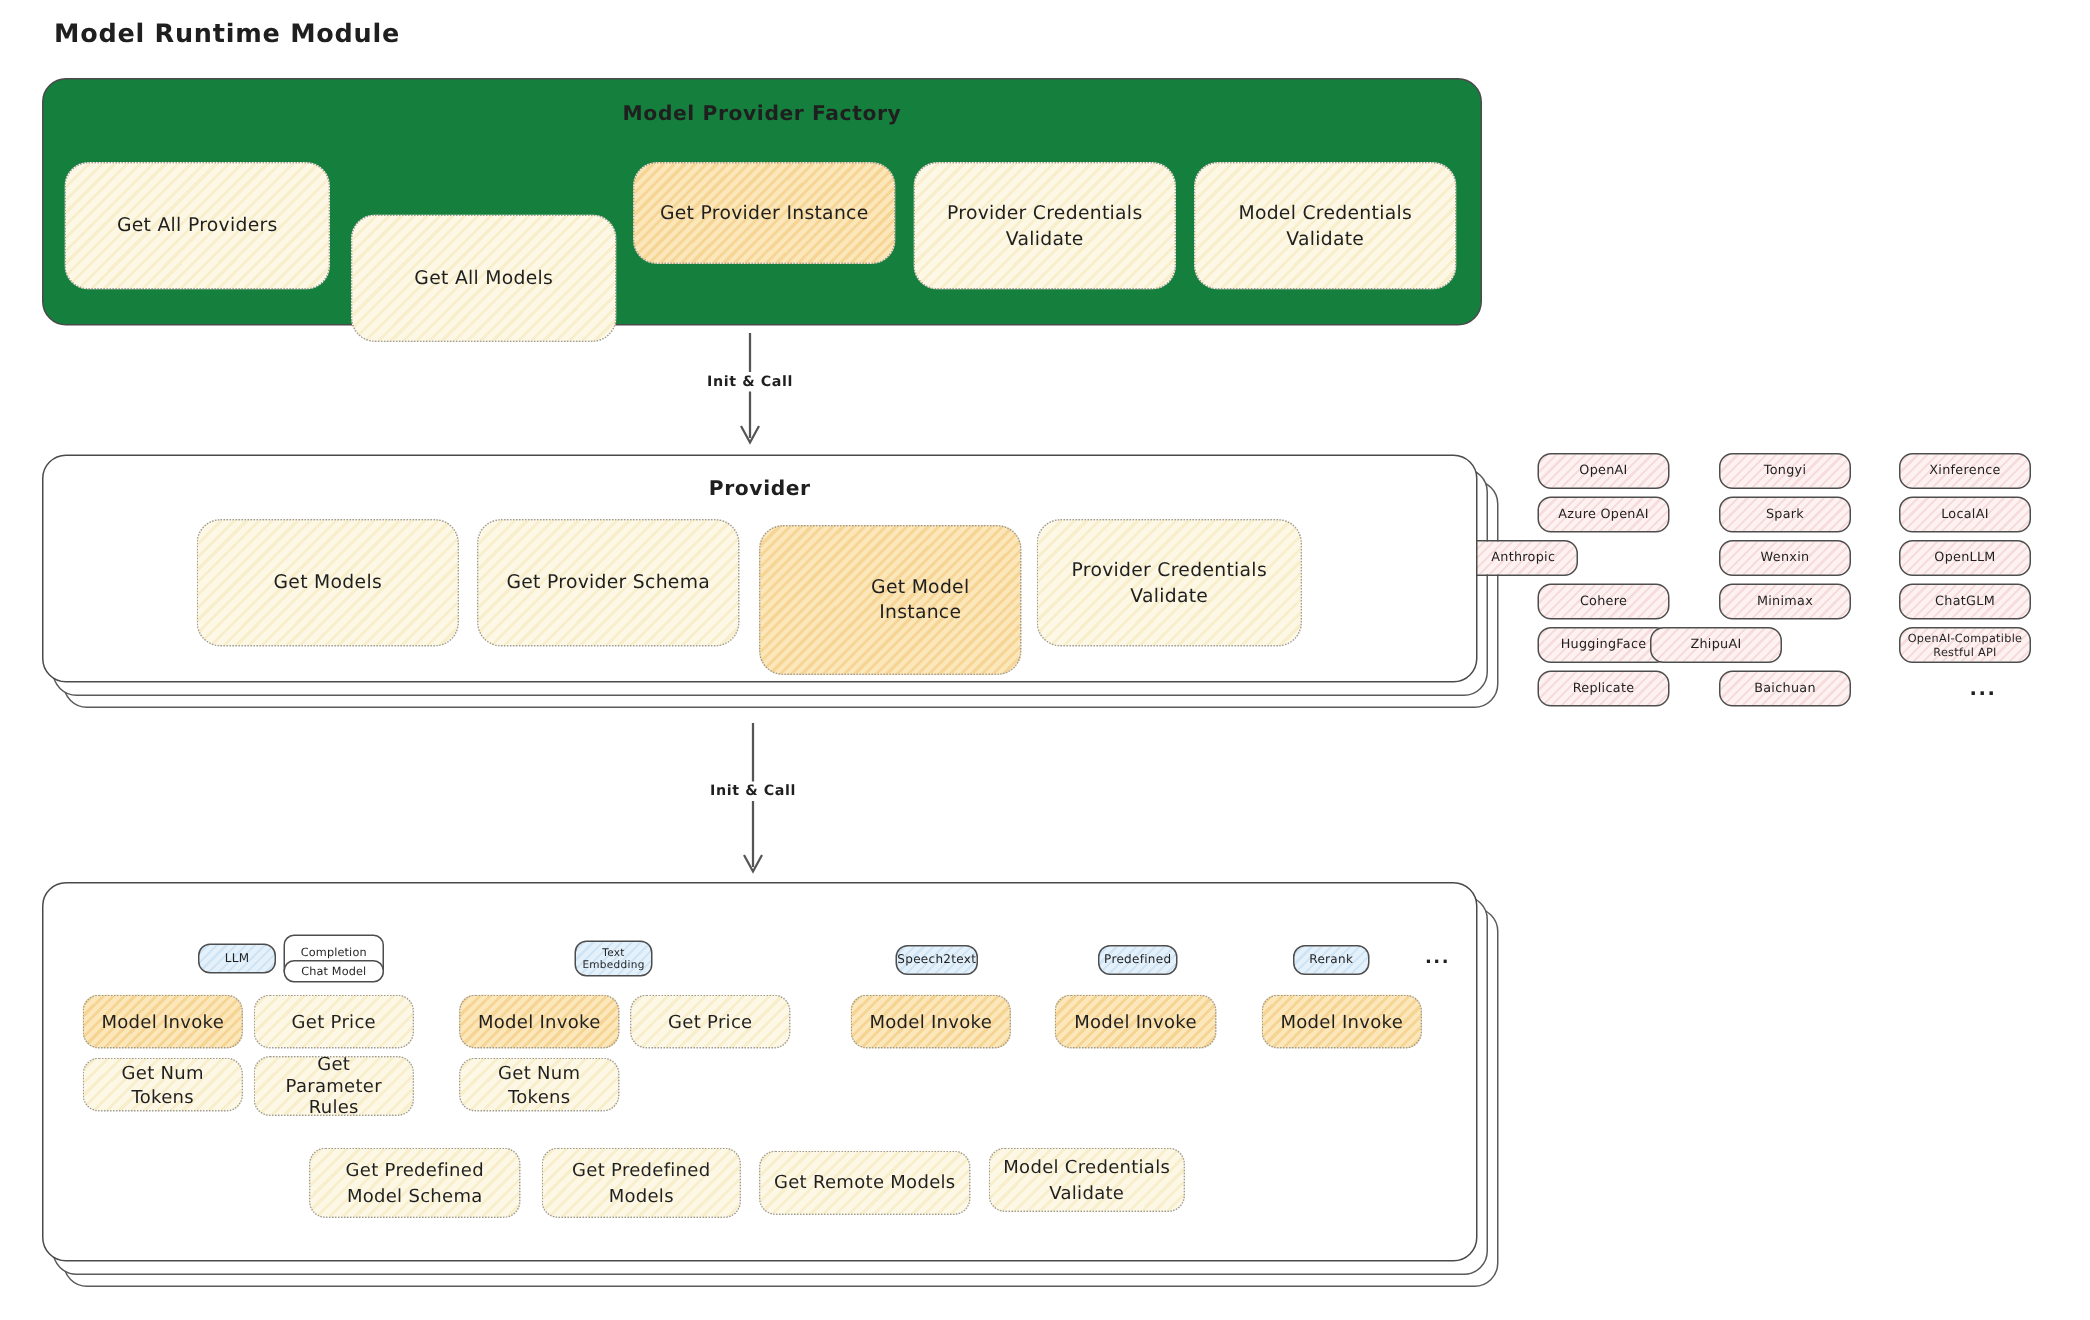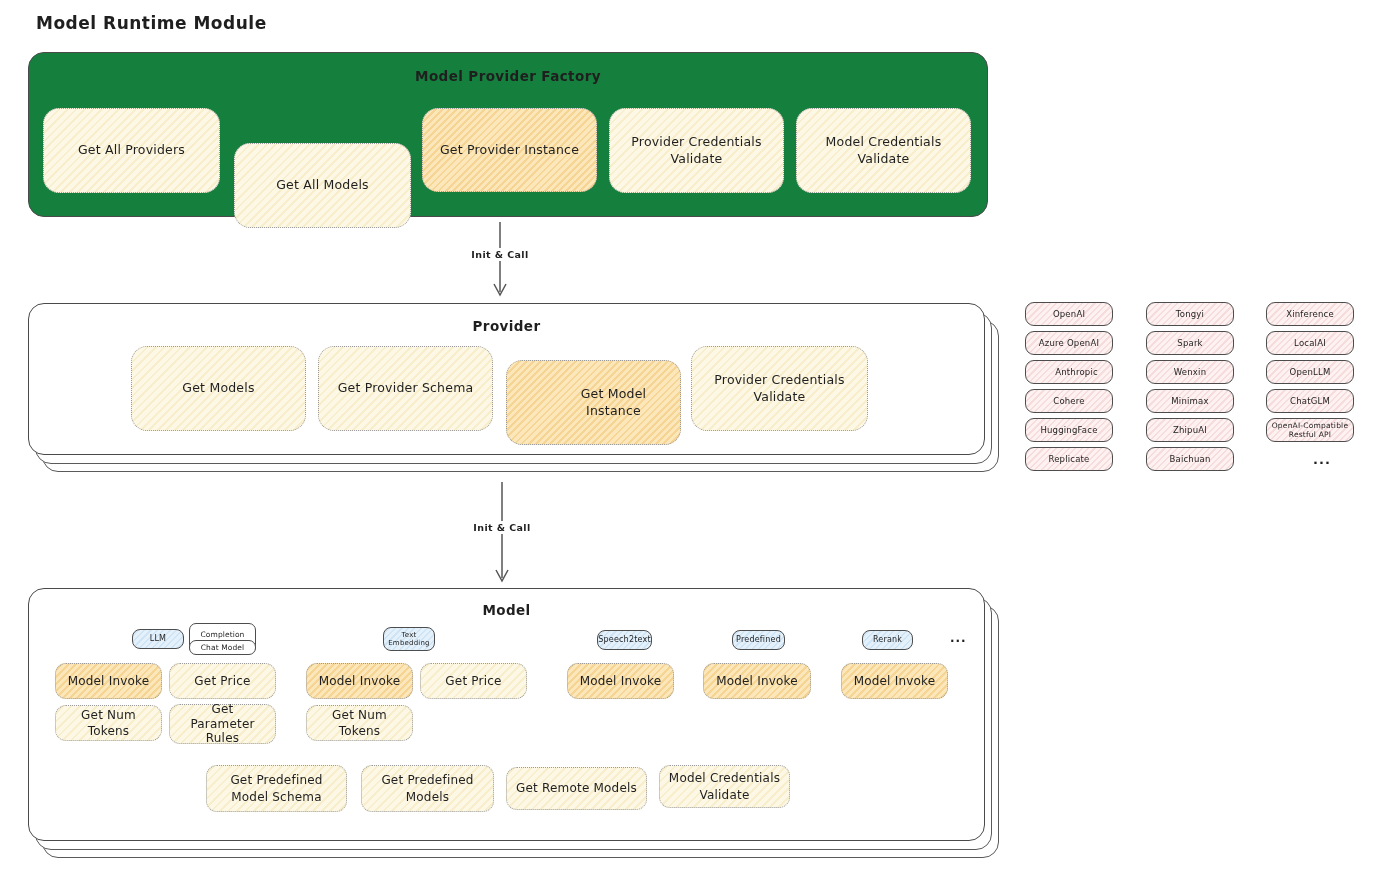--- a/index.html
+++ b/index.html
@@ -86,82 +86,81 @@
 </style>
 </head>
 <body>
 
 <div class="page-title" style="left:36px; top:13px;">Model Runtime Module</div>
 
 <div class="bigbox" style="left:28px; top:52px; width:960px; height:165px;">
   <div class="boxtitle" style="top:15px;">Model Provider Factory</div>
   <div class="ybtn" style="left:14px;  top:55px; width:177px; height:85px;">Get All Providers</div>
   <div class="ybtn" style="left:205px; top:55px; width:177px; height:85px;margin-top:35px;">Get All Models</div>
-  <div class="ybtn hl" style="left:393px; top:55px; width:175px; height:84px;">Get Provider Instance</div>
+  <div class="ybtn hl" style="left:393px; top:55px; width:175px; height:68px;">Get Provider Instance</div>
   <div class="ybtn" style="left:580px; top:55px; width:175px; height:85px;">Provider Credentials Validate</div>
   <div class="ybtn" style="left:767px; top:55px; width:175px; height:85px;">Model Credentials Validate</div>
 </div>
 
 <div class="arrow" style="left:485px; top:222px; width:30px; height:76px;">
   <svg width="30" height="76" viewBox="0 0 30 76">
     <line x1="15" y1="0" x2="15" y2="70" stroke="#555" stroke-width="1.5"></line>
     <polyline points="9,62 15,73 21,62" fill="none" stroke="#555" stroke-width="1.5"></polyline>
   </svg>
   <div class="arrow-label" style="top:26px;">Init &amp; Call</div>
 </div>
 
 <div class="stack" style="left:28px; top:303px; width:957px; height:152px;">
   <div class="layer l3"></div>
   <div class="layer l2"></div>
   <div class="front">
     <div class="boxtitle" style="top:14px;">Provider</div>
     <div class="ybtn" style="left:102px; top:42px; width:175px; height:85px;">Get Models</div>
     <div class="ybtn" style="left:289px; top:42px; width:175px; height:85px;">Get Provider Schema</div>
-    <div class="ybtn hl" style="left:477px; top:56px; width:175px; height:85px;padding-left:48px;">Get Model Instance</div>
+    <div class="ybtn hl" style="left:477px; top:46px; width:175px; height:100px;padding-left:48px;">Get Model Instance</div>
     <div class="ybtn" style="left:662px; top:42px; width:177px; height:85px;">Provider Credentials Validate</div>
   </div>
 </div>
 
 <div class="chip" style="left:1025px; top:302px;">OpenAI</div>
 <div class="chip" style="left:1146px; top:302px;">Tongyi</div>
 <div class="chip" style="left:1266px; top:302px;">Xinference</div>
 
 <div class="chip" style="left:1025px; top:331px;">Azure OpenAI</div>
 <div class="chip" style="left:1146px; top:331px;">Spark</div>
 <div class="chip" style="left:1266px; top:331px;">LocalAI</div>
 
-<div class="chip" style="left:1025px; top:360px;padding-left:15px;">Anthropic</div>
+<div class="chip" style="left:964px; top:360px;padding-left:15px;">Anthropic</div>
 <div class="chip" style="left:1146px; top:360px;">Wenxin</div>
 <div class="chip" style="left:1266px; top:360px;">OpenLLM</div>
 
 <div class="chip" style="left:1025px; top:389px;">Cohere</div>
 <div class="chip" style="left:1146px; top:389px;">Minimax</div>
 <div class="chip" style="left:1266px; top:389px;">ChatGLM</div>
 
 <div class="chip" style="left:1025px; top:418px;">HuggingFace</div>
-<div class="chip" style="left:1146px; top:418px;">ZhipuAI</div>
+<div class="chip" style="left:1100px; top:418px;">ZhipuAI</div>
 <div class="chip" style="left:1266px; top:418px; font-size:7.5px;">OpenAI-Compatible Restful API</div>
 
 <div class="chip" style="left:1025px; top:447px;">Replicate</div>
 <div class="chip" style="left:1146px; top:447px;">Baichuan</div>
 <div class="grid-dots" style="left:1266px; top:447px;">...</div>
 
 <div class="arrow" style="left:487px; top:482px; width:30px; height:102px;">
   <svg width="30" height="102" viewBox="0 0 30 102">
     <line x1="15" y1="0" x2="15" y2="96" stroke="#555" stroke-width="1.5"></line>
     <polyline points="9,88 15,99 21,88" fill="none" stroke="#555" stroke-width="1.5"></polyline>
   </svg>
   <div class="arrow-label" style="top:39px;">Init &amp; Call</div>
 </div>
 
 <div class="stack" style="left:28px; top:588px; width:957px; height:253px;">
   <div class="layer l3"></div>
   <div class="layer l2"></div>
   <div class="front">
-    <div class="boxtitle" style="top:13px;">Model</div>
 
     <div class="bluetab" style="left:103px; top:40px; width:52px; height:20px;">LLM</div>
     <div class="whitetab" style="left:160px; top:34px; width:67px; height:31px;">Completion Model</div>
     <div class="whitetab" style="left:160px; top:51px; width:67px; height:15px;">Chat Model</div>
     <div class="bluetab" style="left:354px; top:38px; width:52px; height:24px; font-size:7px; padding:1px 20px;">Text Embedding</div>
     <div class="bluetab" style="left:568px; top:41px; width:55px; height:20px;">Speech2text</div>
     <div class="bluetab" style="left:703px; top:41px; width:53px; height:20px;">Predefined</div>
     <div class="bluetab" style="left:833px; top:41px; width:51px; height:20px;">Rerank</div>
     <div class="tab-dots" style="left:921px; top:42px;">...</div>
 

